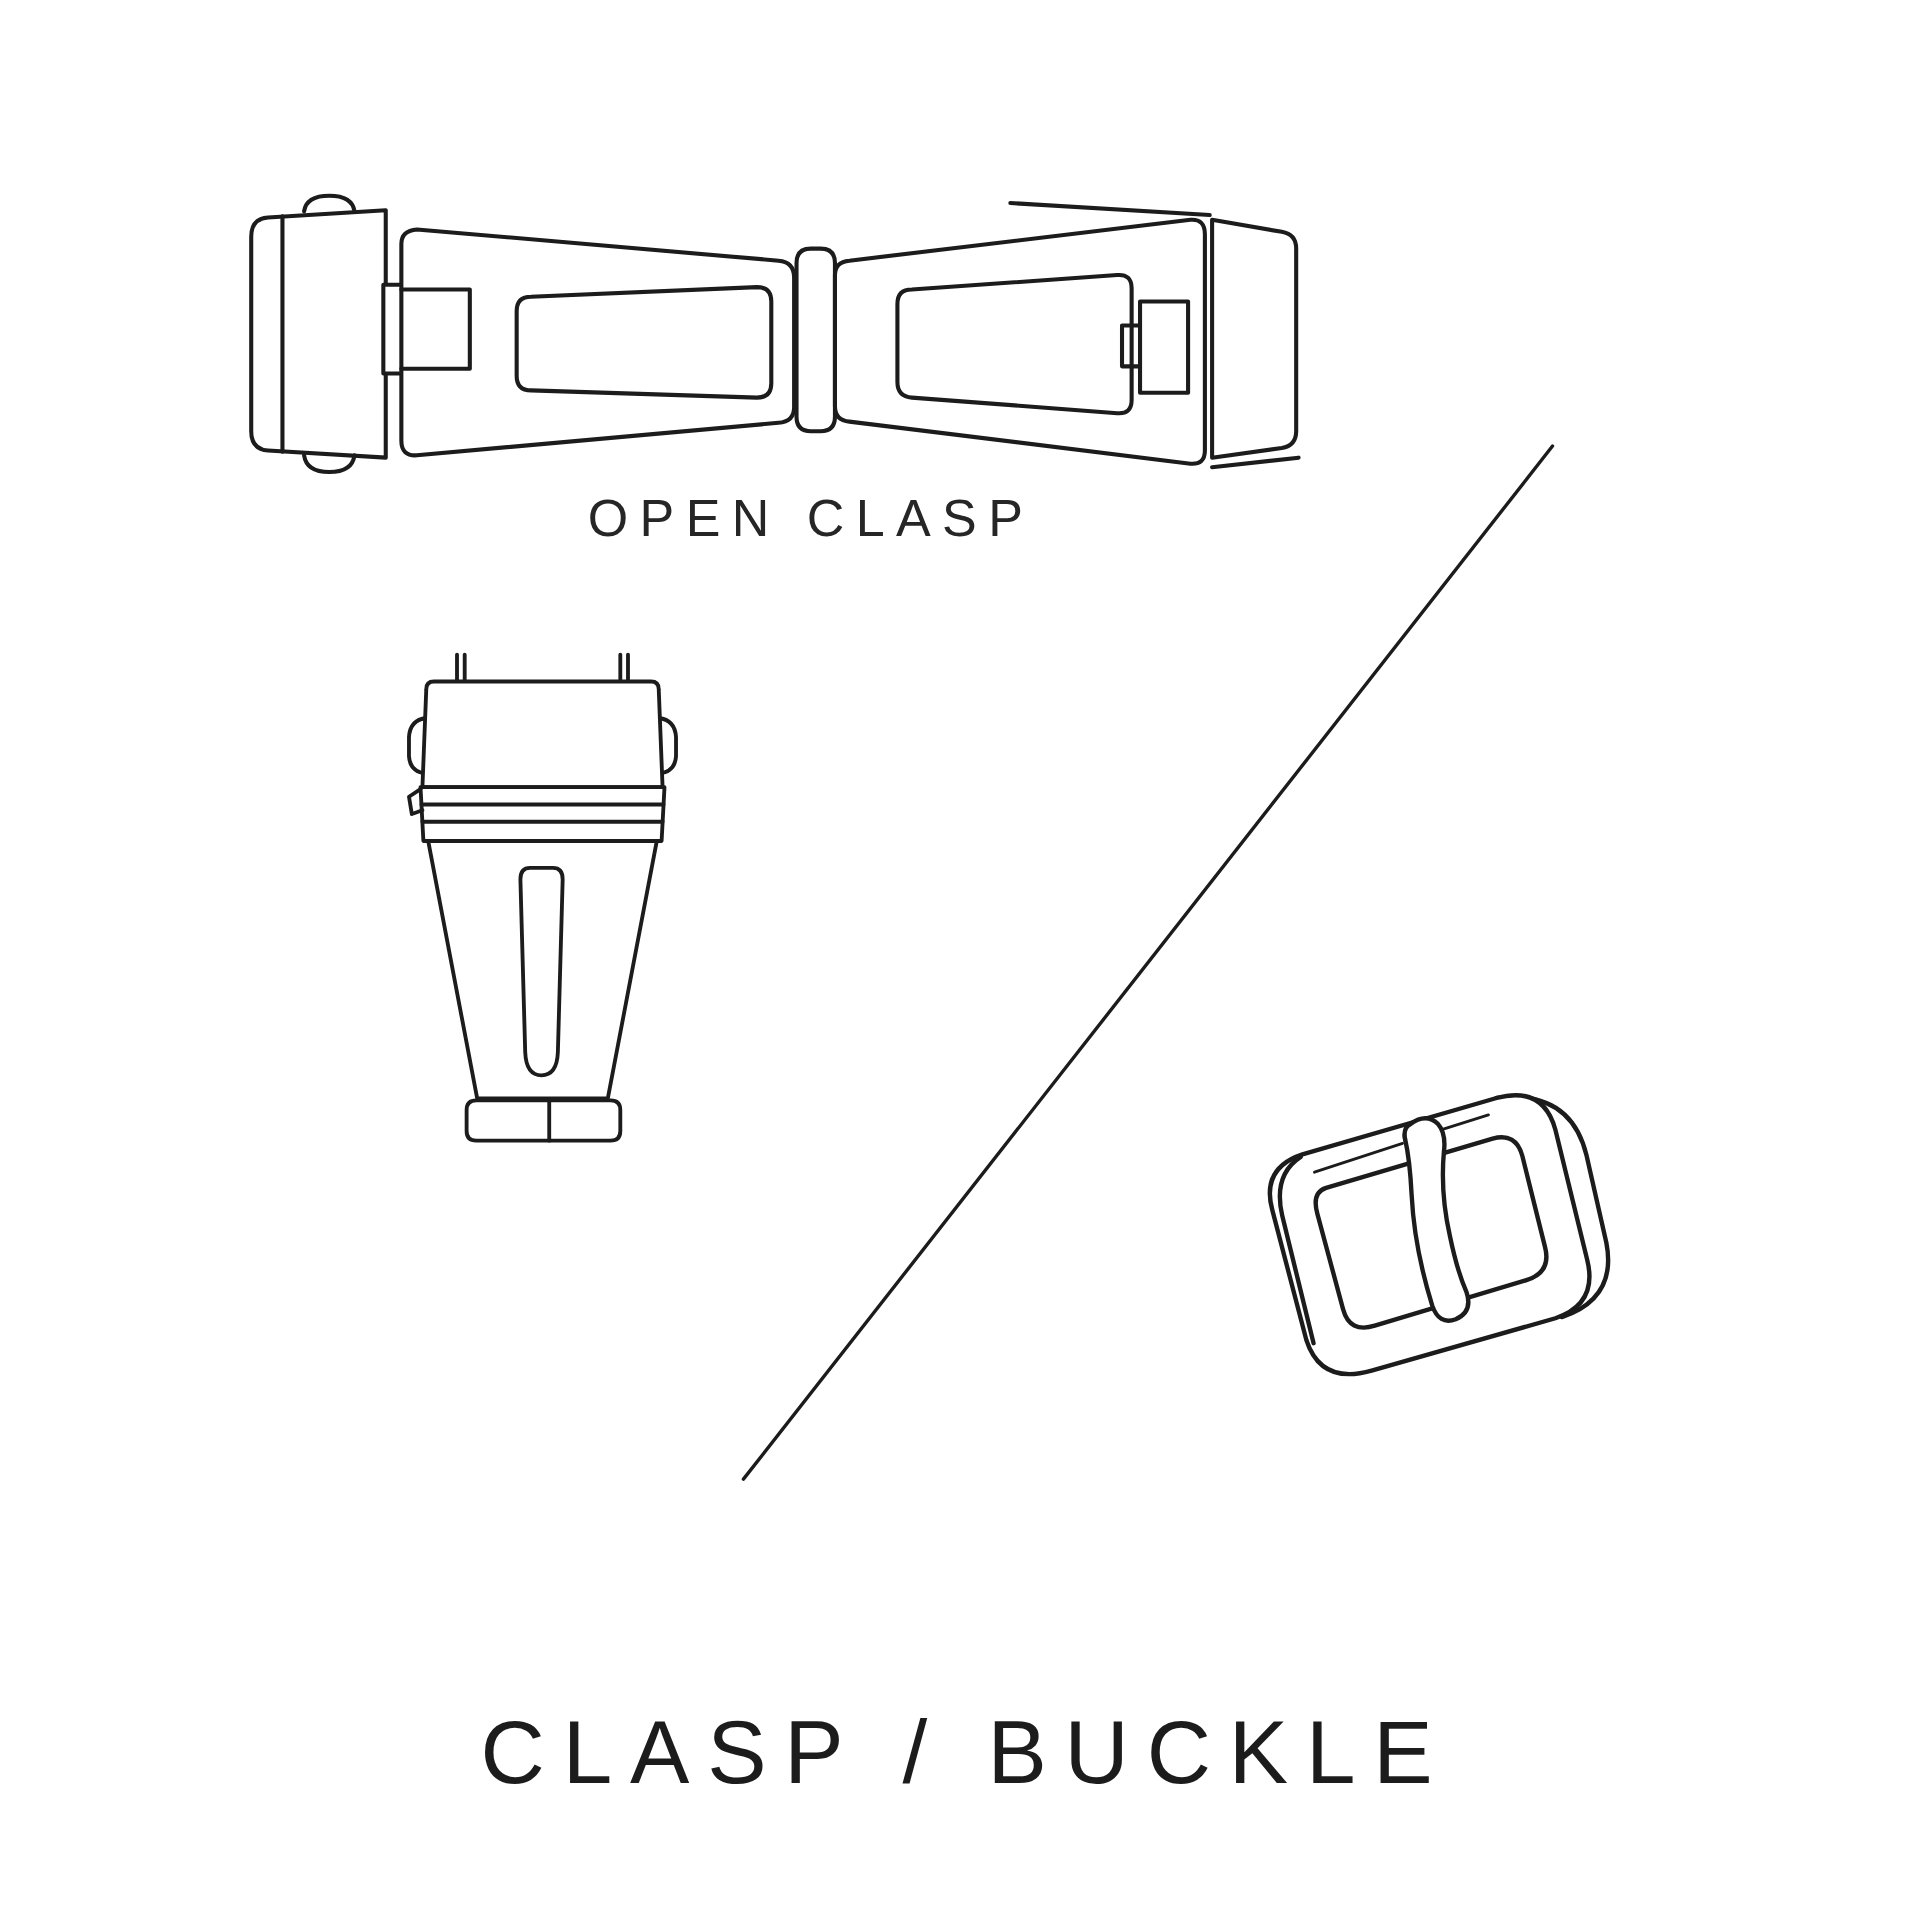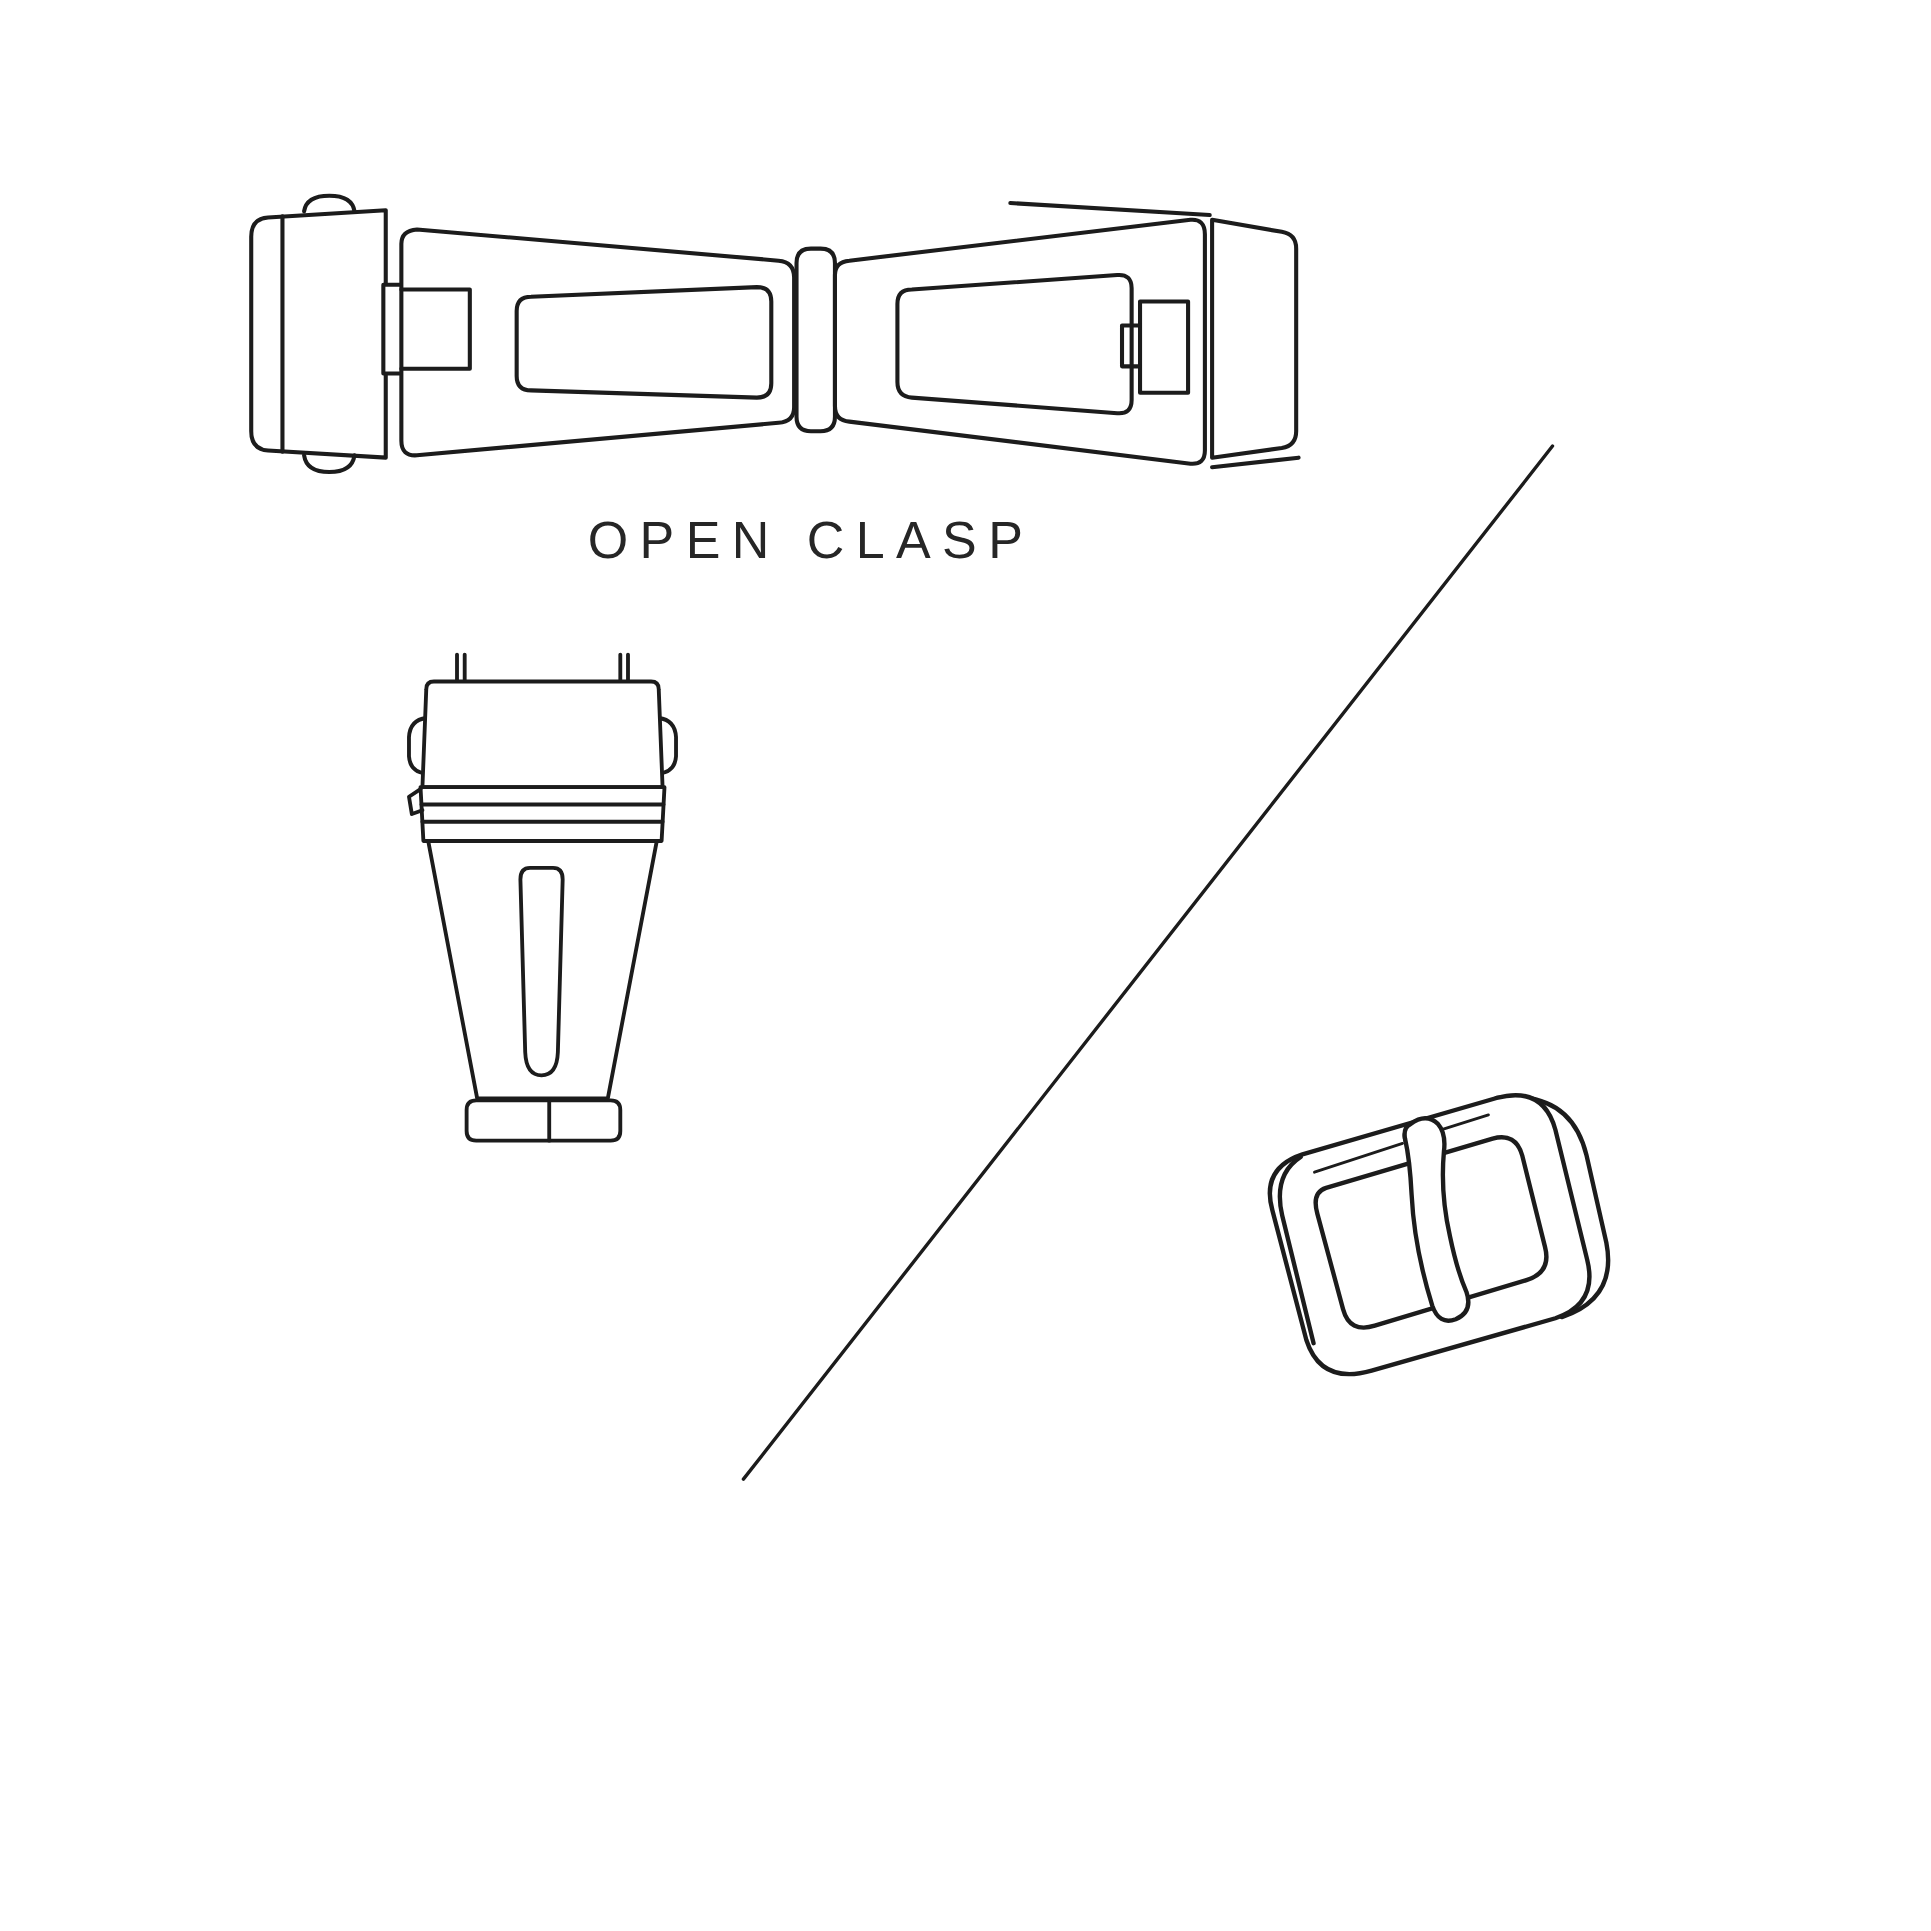--- a/index.html
+++ b/index.html
@@ -71,21 +71,21 @@
         </g>
         <g>
           <path class="ln" d="M 648 20 L 814 30"></path>
           <path class="sh" d="M 816 34 L 874 44 Q 886 46 886 58 L 886 210 Q 886 222 874 224 L 816 232 Z"></path>
           <path class="ln" d="M 816 240 L 888 232"></path>
         </g>
       </g>
     </svg>
   </div>
 
-  <div class="caption" style="left:811px; top:510px;">OPEN CLASP</div>
+  <div class="caption" style="left:811px; top:488px;">OPEN CLASP</div>
 
   <div class="illus" style="left:384px; top:645px; width:317px;">
     <svg viewBox="0 0 330 540" width="317">
       <g stroke-width="4">
         <g>
           <path class="ln" d="M 76 10 L 76 38 M 84 10 L 84 38 M 246 10 L 246 38 M 254 10 L 254 38"></path>
         </g>
         <g>
           <path class="sh" d="M 44 76 Q 27 78 26 96 L 26 116 Q 27 132 44 134 Z"></path>
           <path class="sh" d="M 286 76 Q 303 78 304 96 L 304 116 Q 303 132 286 134 Z"></path>
@@ -124,15 +124,16 @@
           <path class="ln" stroke-width="2.6" d="M 96 76 L 180 64 M 216 58 L 262 52"></path>
         </g>
         <g>
           <circle class="ln" cx="196" cy="60" r="13"></circle>
           <path class="sh" d="M 190 48 Q 206 40 215 52 Q 221 62 216 78 Q 206 115 208 155 Q 209 188 214 208 Q 217 227 200 231 Q 184 234 181 215 Q 174 160 180 112 Q 184 80 183 60 Q 183 50 190 48 Z"></path>
         </g>
       </g>
     </svg>
   </div>
 
+  <div class="title" style="top:1701px;">CLASP / BUCKLE</div>
 
 </div>
 
 
 </body></html>

